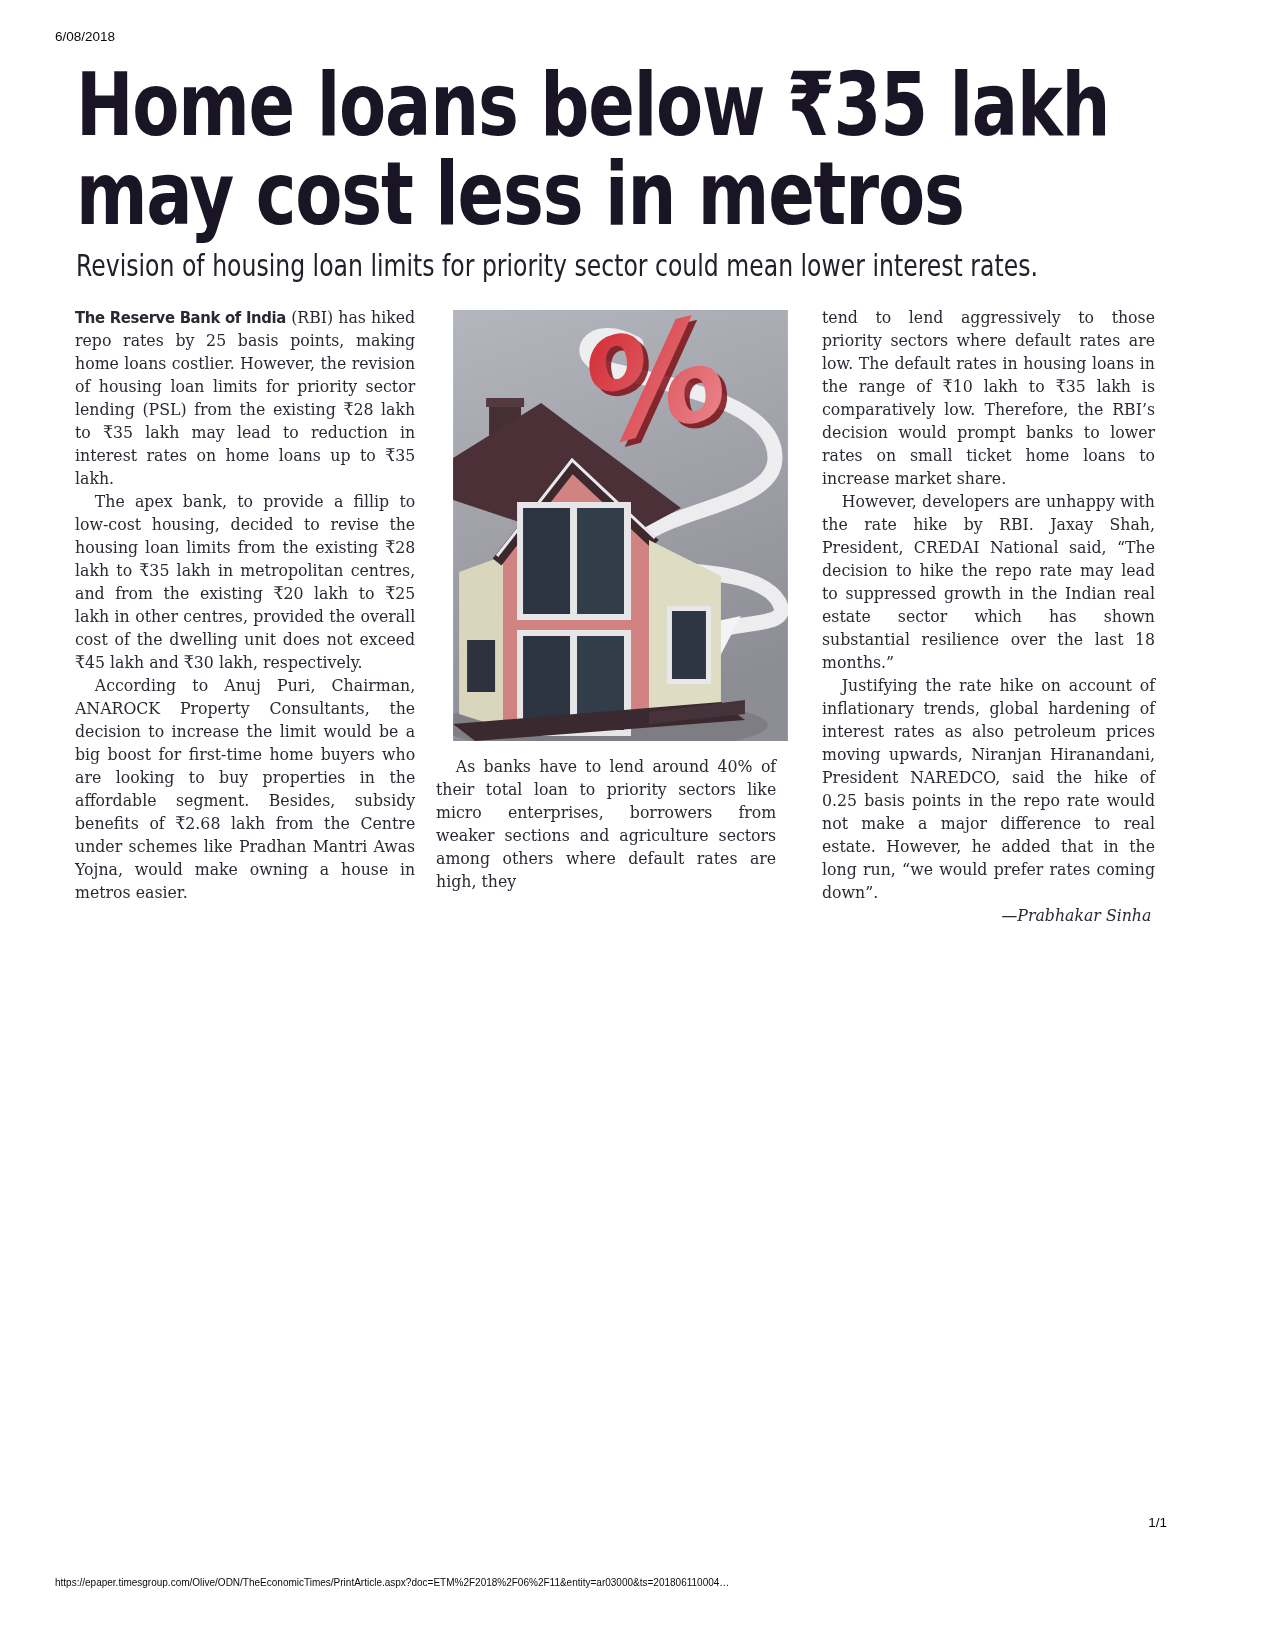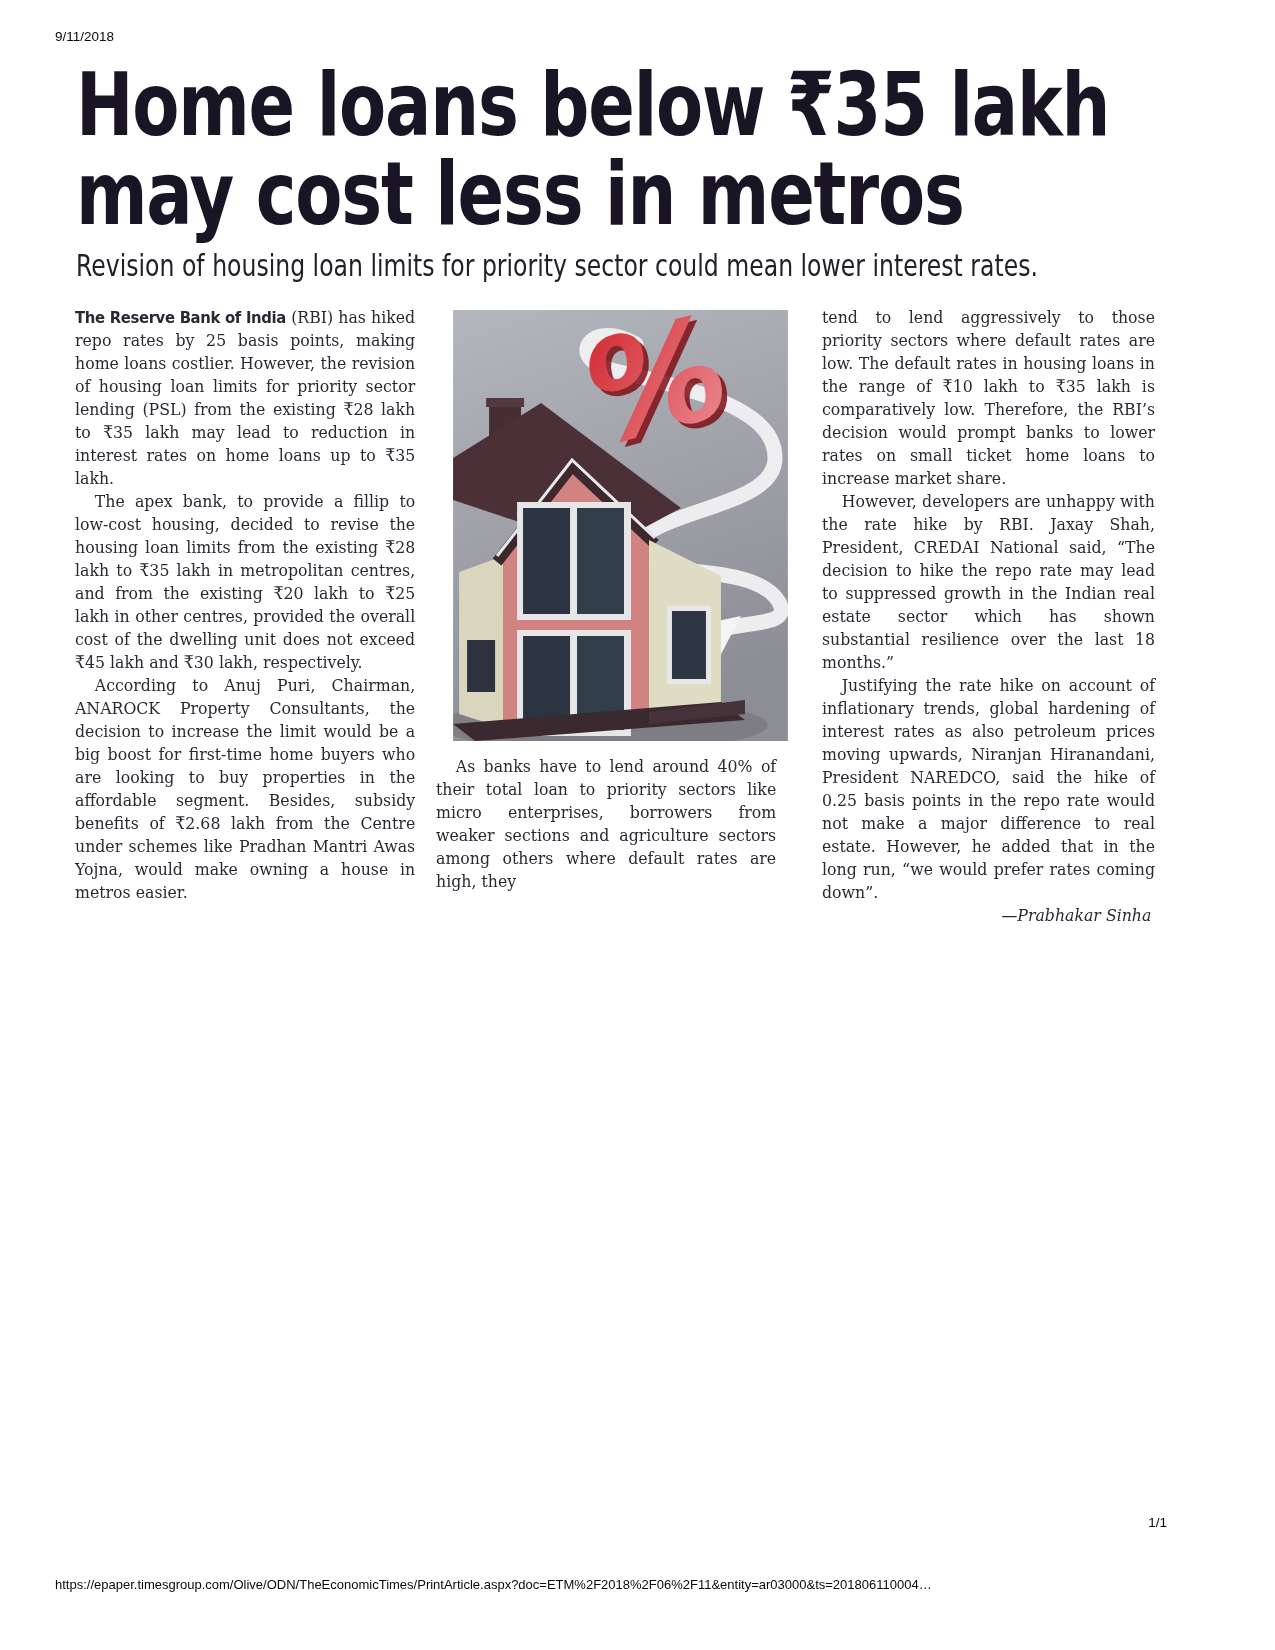--- a/index.html
+++ b/index.html
@@ -1,21 +1,21 @@
 <!DOCTYPE html>
 <html><head>
 <meta charset="utf-8">
 <style>
   html,body{margin:0;padding:0;background:#ffffff;}
   .sheet{position:relative;width:1275px;height:1650px;background:#ffffff;overflow:hidden;
          font-family:"Liberation Sans",sans-serif;}
   
   .print-date{position:absolute;top:29px;left:55px;font-size:13.5px;color:#0a0a0a;}
   .print-title{position:absolute;top:29px;left:140px;right:0;text-align:center;font-size:13.5px;color:#0a0a0a;}
-  .footer-url{position:absolute;top:1577px;left:55px;font-size:13px;color:#0a0a0a;text-align:right;}
+  .footer-url{position:absolute;top:1577px;left:55px;font-size:10px;color:#0a0a0a;text-align:right;}
   .footer-page{position:absolute;top:1515px;right:108px;font-size:13.5px;color:#0a0a0a;}
   
   .headline{position:absolute;top:60px;left:76px;color:#191525;}
   .headline .hl{display:block;font-family:"DejaVu Sans",sans-serif;font-weight:bold;
                 font-size:88px;line-height:89px;letter-spacing:-1.5px;white-space:nowrap;
                 transform:scaleX(.78);transform-origin:0 0;}
   .subheadline{position:absolute;top:247px;left:76px;font-family:"DejaVu Sans",sans-serif;
                font-size:31px;color:#232029;white-space:nowrap;transform:scaleX(.76);
                transform-origin:0 0;font-weight:400;}
   
@@ -30,21 +30,21 @@
   .lead{font-family:"DejaVu Sans",sans-serif;font-weight:bold;font-size:16.5px;letter-spacing:-.4px;}
   .byline{text-align:right;font-style:italic;padding-right:4px;}
   .photo{margin:4px 0 14px 19px;width:372px;height:431px;display:block;}
   .photo svg{display:block;}
 </style>
 </head>
 <body>
 
 <div class="sheet">
 
-  <div class="print-date">9/11/2018</div>
+  <div class="print-date">6/08/2018</div>
 
   <h1 class="headline" style="margin:0;font-weight:normal;">
     <span class="hl">Home loans below ₹35 lakh</span>
     <span class="hl">may cost less in metros</span>
   </h1>
   <h2 class="subheadline" style="margin:0;font-weight:normal;">Revision of housing loan limits for priority sector could mean lower interest rates.</h2>
 
   <div class="col col1">
     <p class="no-indent"><span class="lead">The Reserve Bank of India</span><span> (RBI) has hiked repo rates by 25 basis points, making home loans costlier. However, the revision of housing loan limits for priority sector lending (PSL) from the existing ₹28 lakh to ₹35 lakh may lead to reduction in interest rates on home loans up to ₹35 lakh.</span></p>
     <p>The apex bank, to provide a fillip to low-cost housing, decided to revise the housing loan limits from the existing ₹28 lakh to ₹35 lakh in metropolitan centres, and from the existing ₹20 lakh to ₹25 lakh in other centres, provided the overall cost of the dwelling unit does not exceed ₹45 lakh and ₹30 lakh, respectively.</p>

